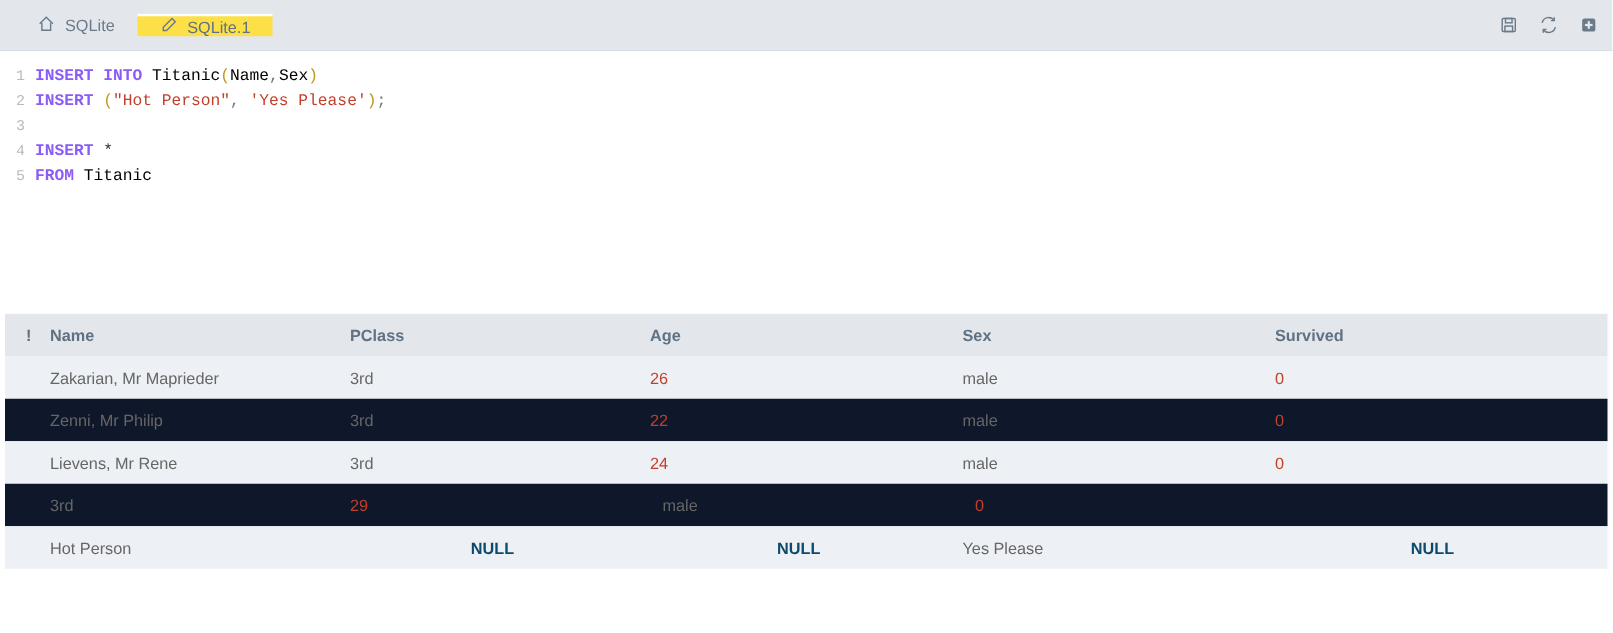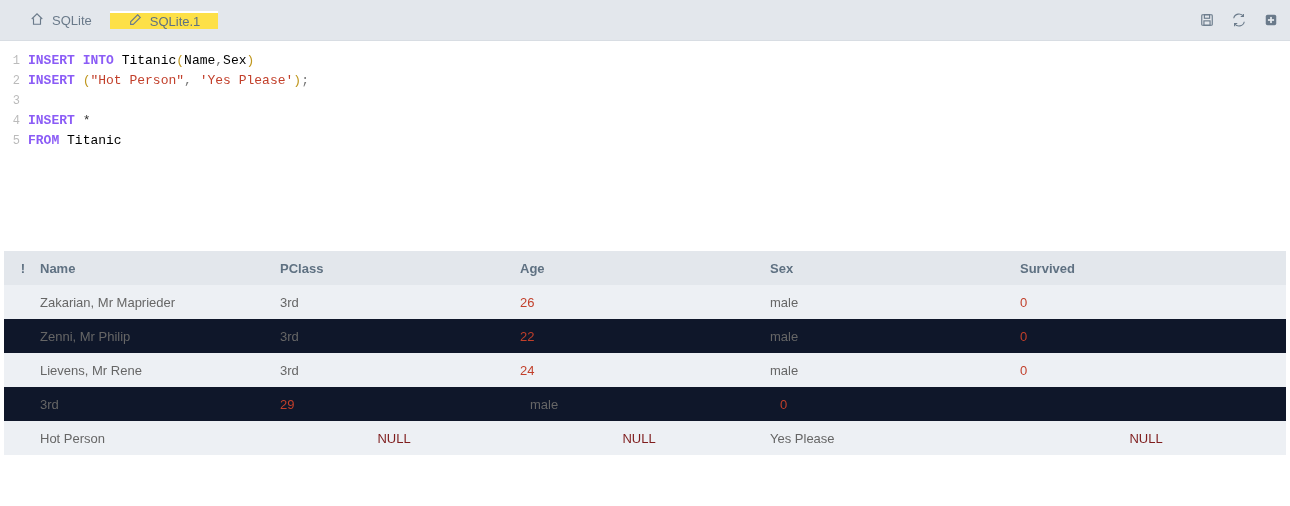--- a/index.html
+++ b/index.html
@@ -93,21 +93,21 @@
   .trow.striped { background: #edf0f4; }
   .trow.even { background: #0f172a; }
   .col { padding: 0 6px; }
   .col-name { flex: 0 0 240px; }
   .col-pclass { flex: 0 0 240px; }
   .col-age { flex: 0 0 250px; }
   .col-sex { flex: 0 0 250px; }
   .col-survived { flex: 1; }
   .bang { width: 22px; flex: 0 0 22px; text-align:center; color:#5f7182; font-weight:bold; }
   .num-red { color: #c23f2a; }
-  .null-val { color: #7f1d1d; font-weight: 400; }
+  .null-val { color: #0c4a6e; font-weight: 700; }
   .center { text-align: center; }
 </style>
 </head>
 <body>
 
 <div class="top-bar">
   <div class="tabs" id="tabs-container">
       <div class="tab">
         <span><svg viewBox="0 0 16 16" width="14" height="14" fill="none" stroke="#6a7a8a" stroke-width="1.3">
             <path d="M2 8 L8 2 L14 8"></path>

